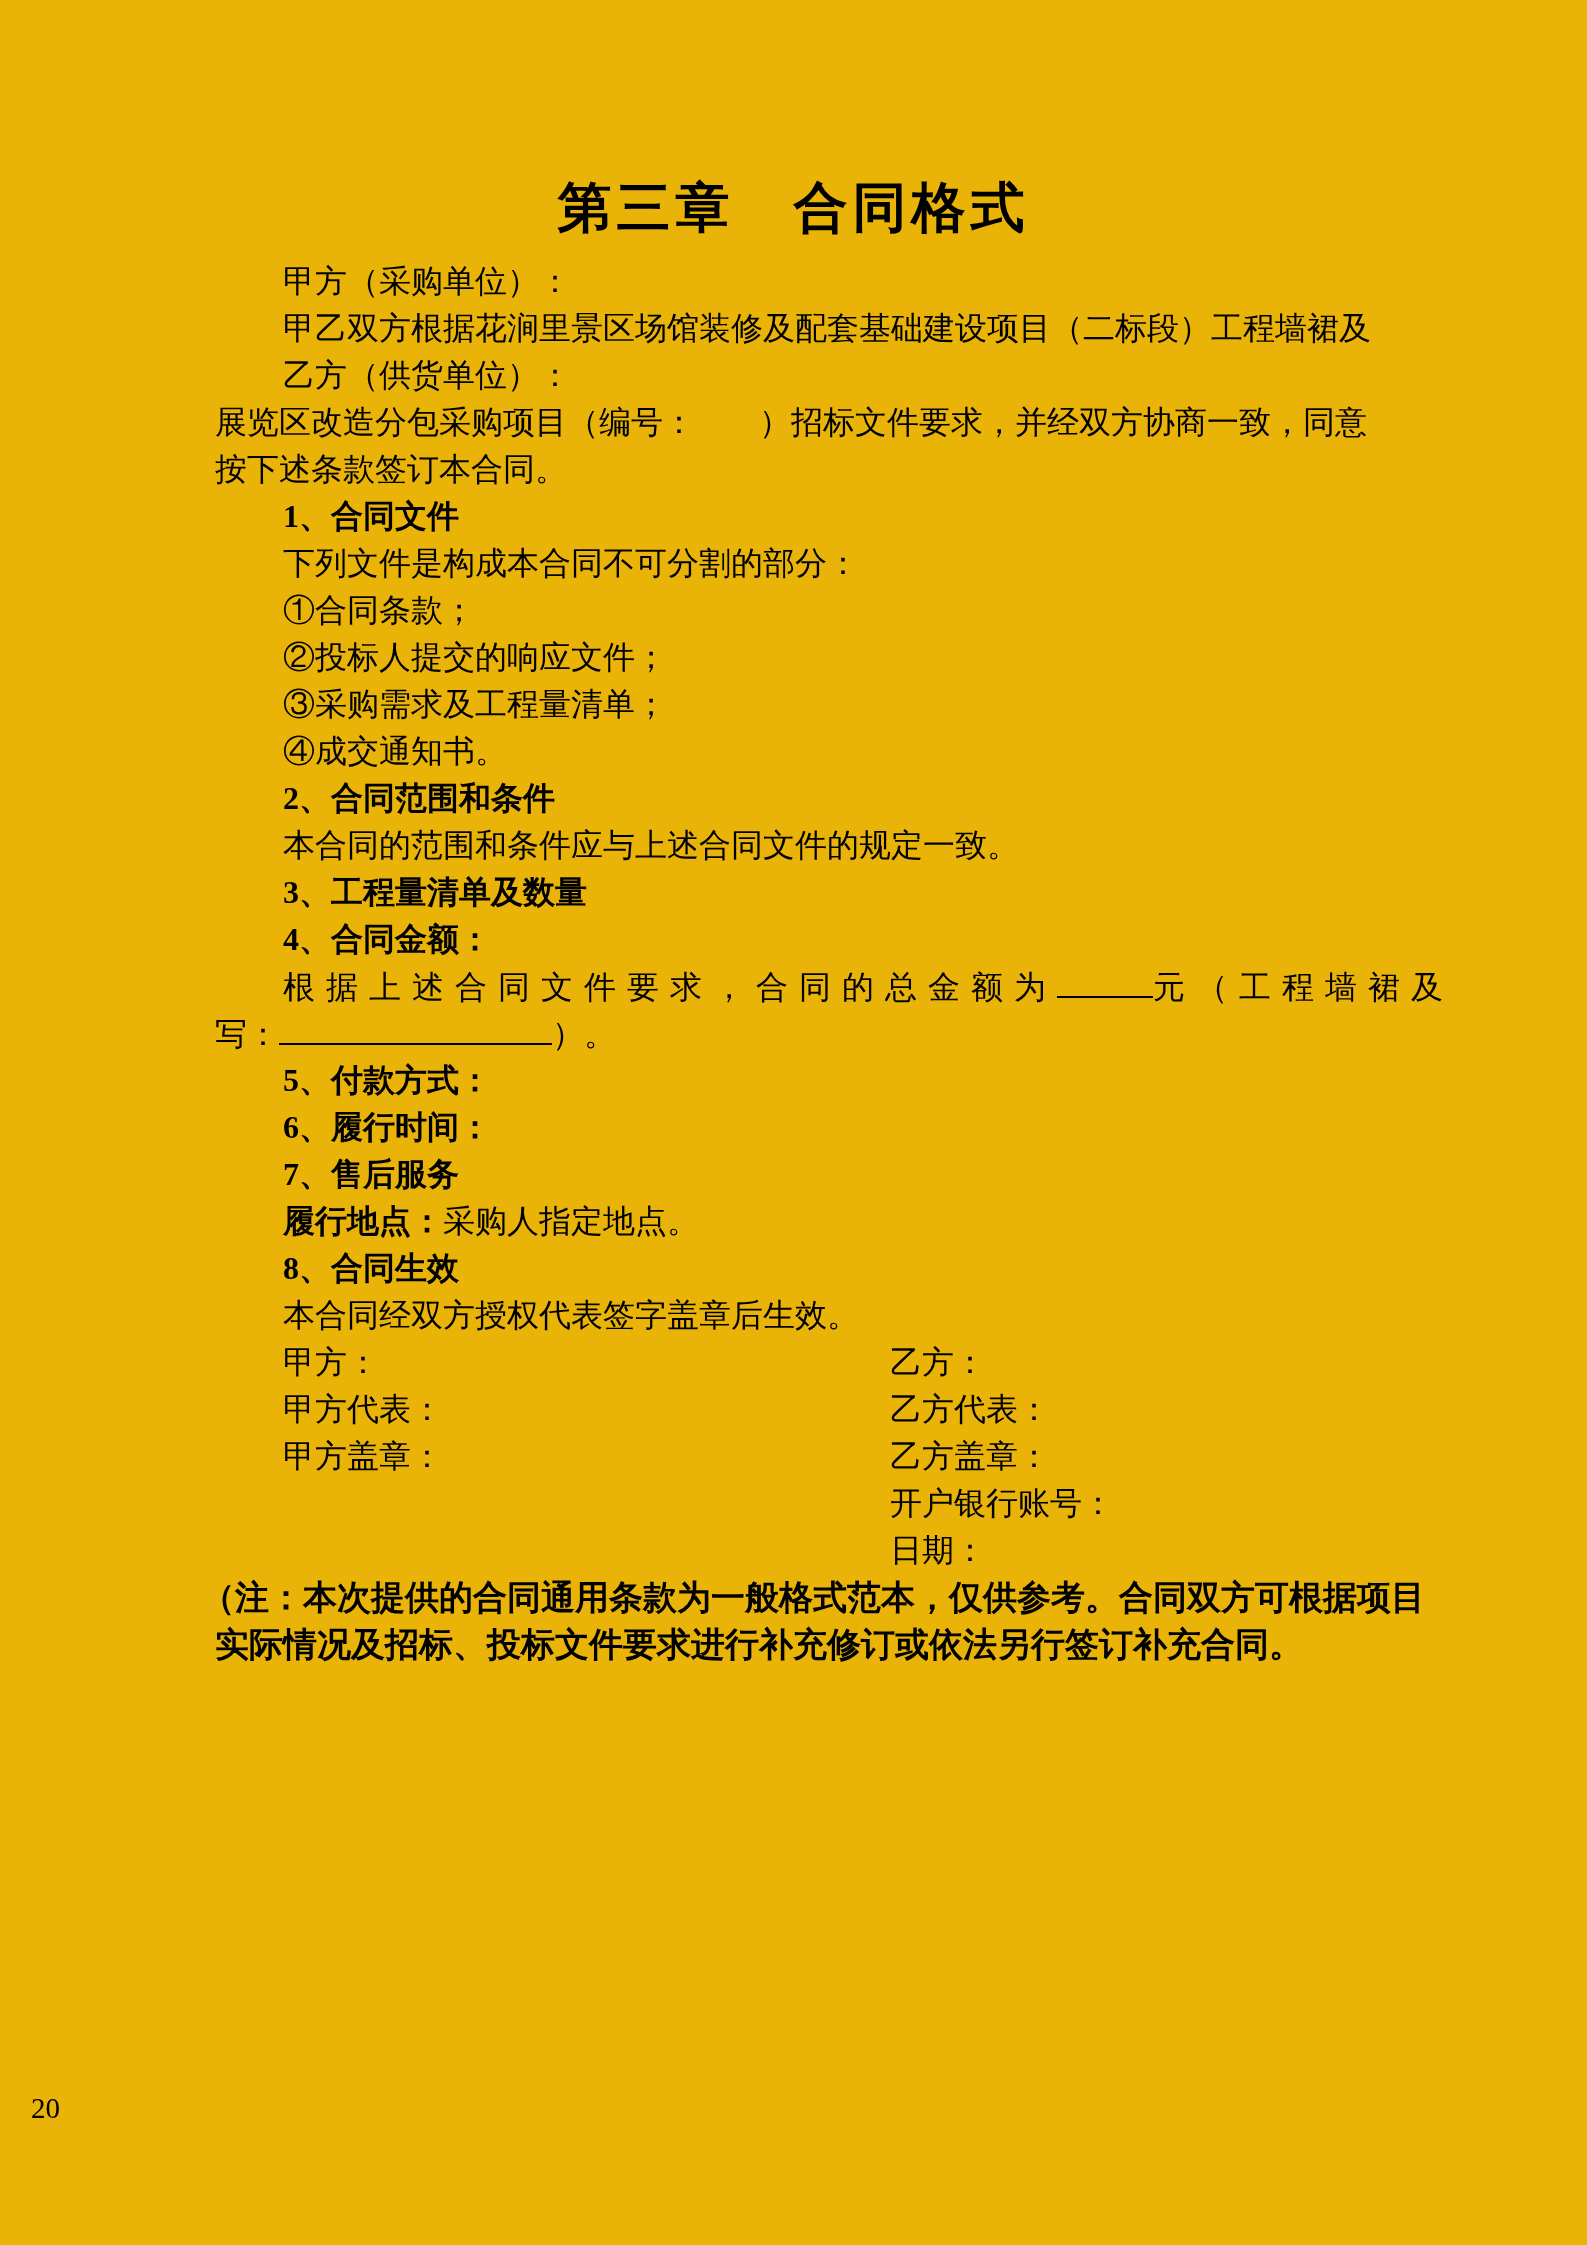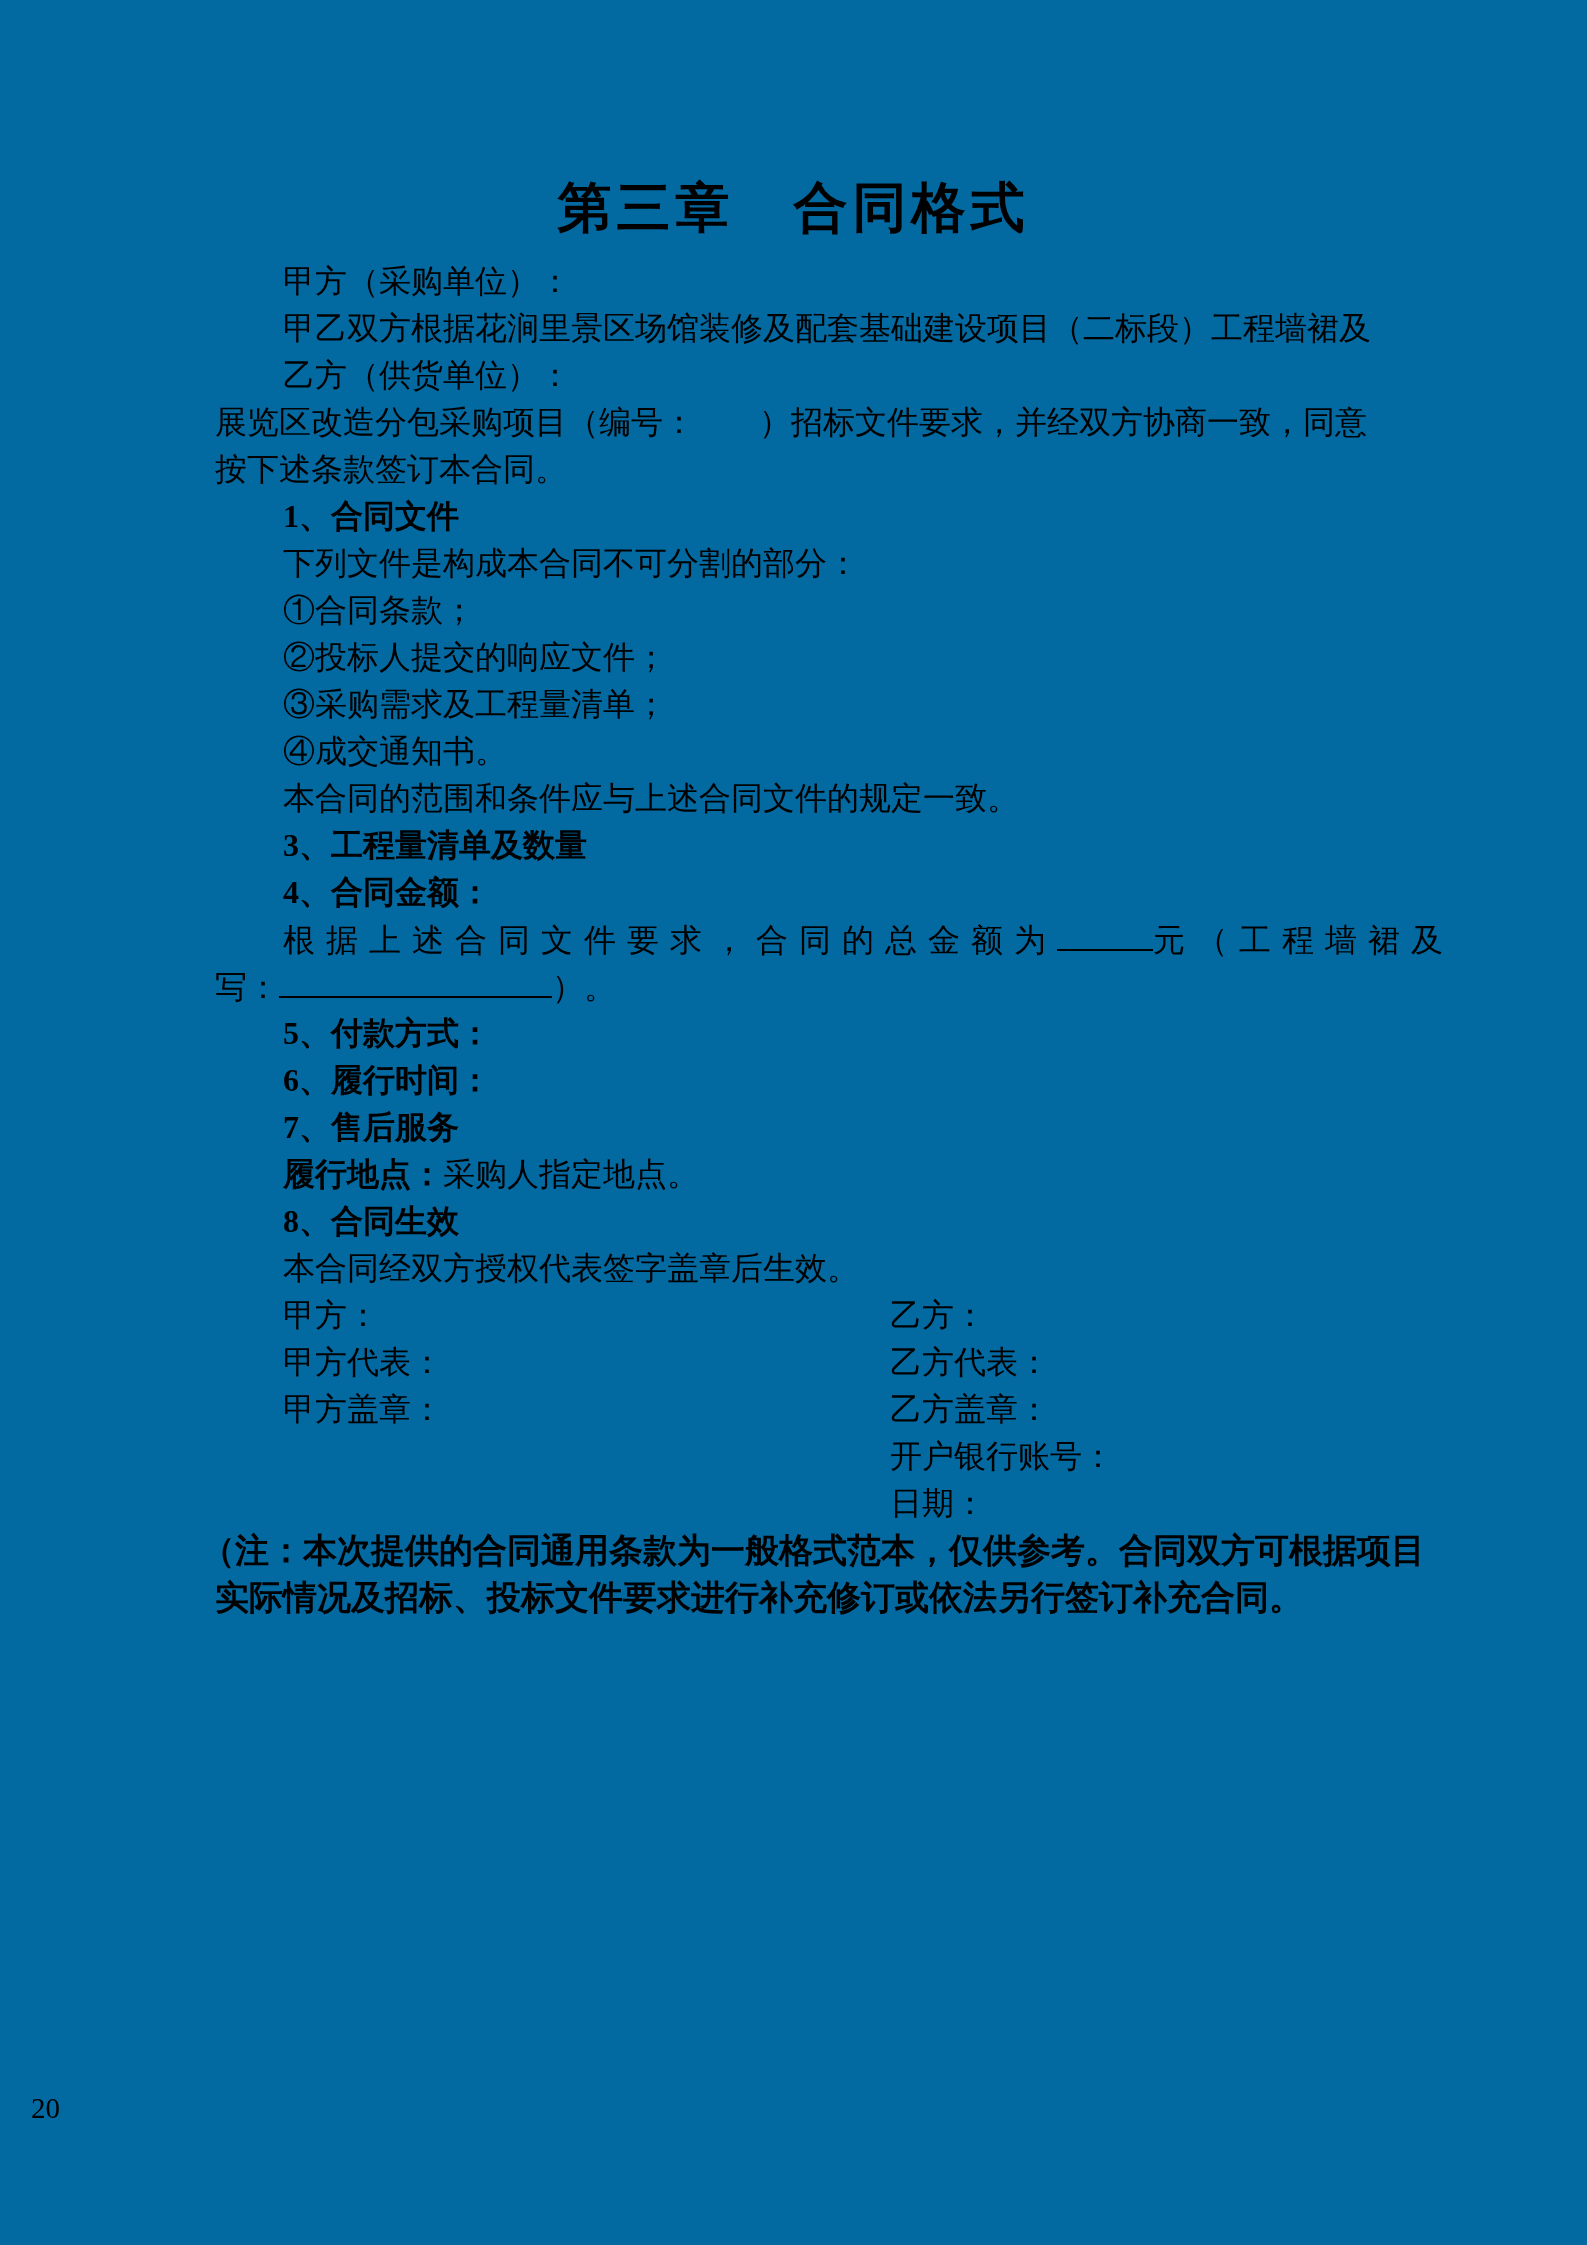--- a/index.html
+++ b/index.html
@@ -2,21 +2,21 @@
 <html><head>
 <meta charset="utf-8">
 <style>
   html, body { margin: 0; padding: 0; }
   body {
     width: 1587px; height: 2245px;
     background: #ffffff; color: #000000;
     font-family: "Liberation Serif", "DejaVu Serif", serif;
     position: relative; overflow: hidden;
   }
-  .page { position: absolute; left: 0; top: 0; width: 1587px; height: 2245px; background: #0369a1; }
+  .page { position: absolute; left: 0; top: 0; width: 1587px; height: 2245px; background: #eab308; }
   .doc-title {
     position: absolute; top: 172px; left: 0; width: 100%;
     text-align: center; font-size: 54px; font-weight: bold;
     letter-spacing: 5px; white-space: nowrap;
   }
   .content {
     position: absolute; left: 215px; top: 258px; width: 1157px;
     font-size: 32px;
   }
   .line { height: 47px; line-height: 47px; white-space: nowrap; }
@@ -53,20 +53,21 @@
     <div class="line"><span>展览区改造分包采购项目（编号：</span><span class="blank blank-number"></span><span>）招标文件要求，并经双方协商一致，同意</span></div>
     <div class="line">按下述条款签订本合同。</div>
 
     <div class="line ind b">1、合同文件</div>
     <div class="line ind">下列文件是构成本合同不可分割的部分：</div>
     <div class="line ind">①合同条款；</div>
     <div class="line ind">②投标人提交的响应文件；</div>
     <div class="line ind">③采购需求及工程量清单；</div>
     <div class="line ind">④成交通知书。</div>
 
+    <div class="line ind b">2、合同范围和条件</div>
     <div class="line ind">本合同的范围和条件应与上述合同文件的规定一致。</div>
 
     <div class="line ind b">3、工程量清单及数量</div>
 
     <div class="line ind b">4、合同金额：</div>
     <div class="line ind spread"><span>根据上述合同文件要求，合同的总金额为</span><span class="blank ul blank-amount"></span><span>元（工程墙裙及</span></div>
     <div class="line"><span>写：</span><span class="blank ul blank-caps"></span><span>）。</span></div>
 
     <div class="line ind b">5、付款方式：</div>
     <div class="line ind b">6、履行时间：</div>

